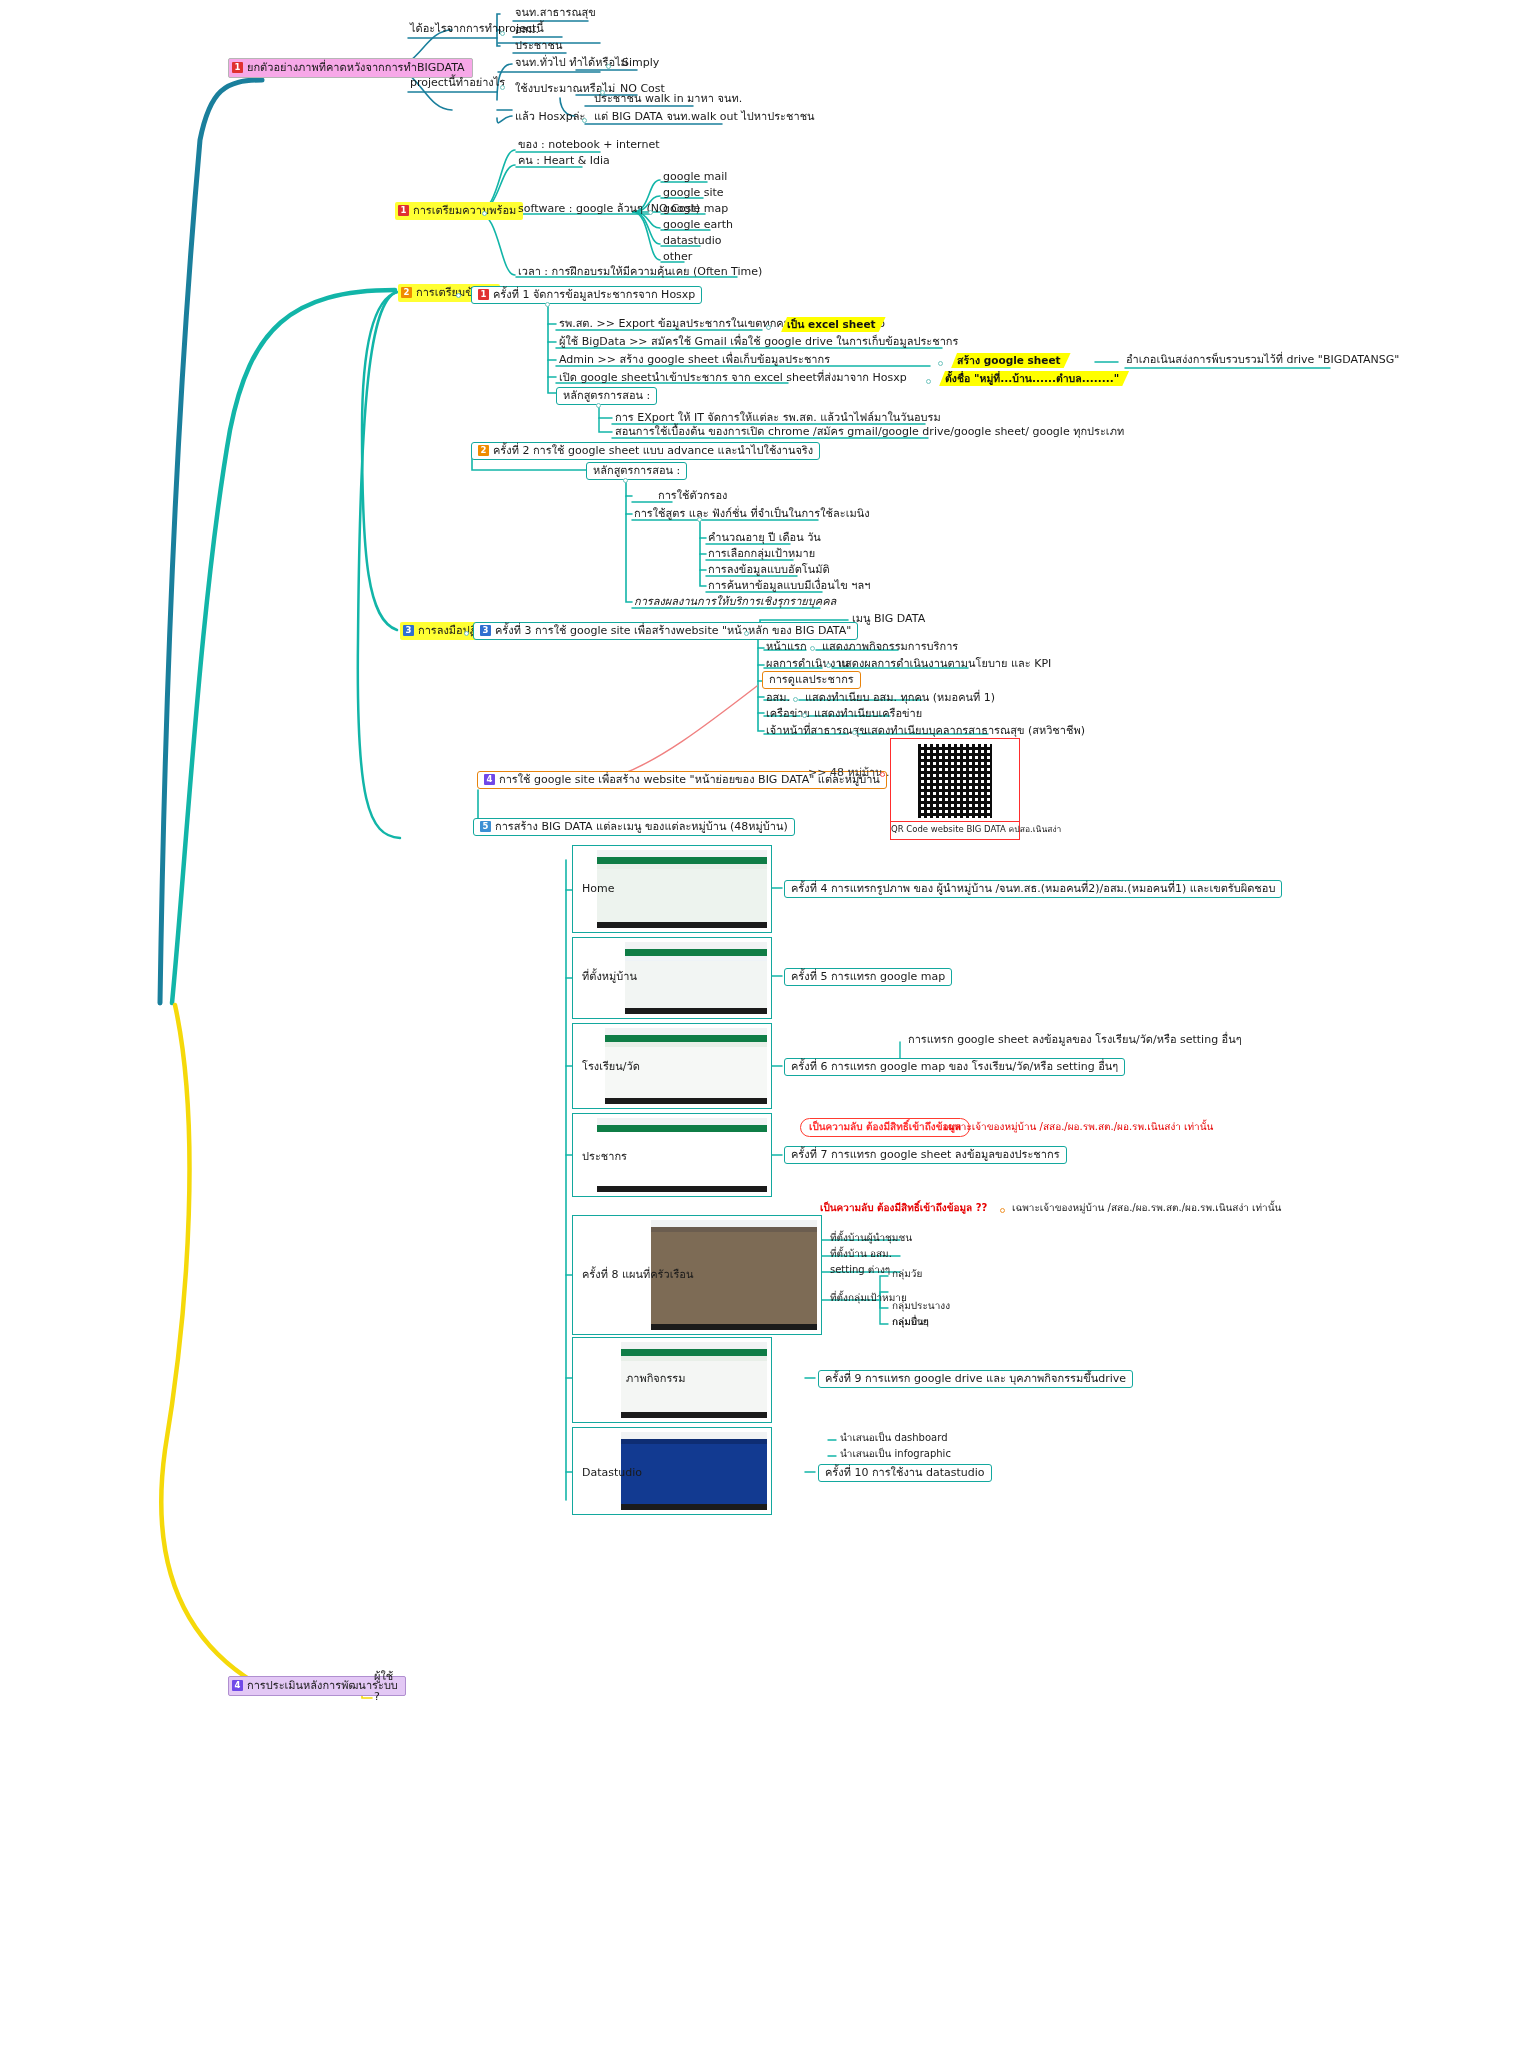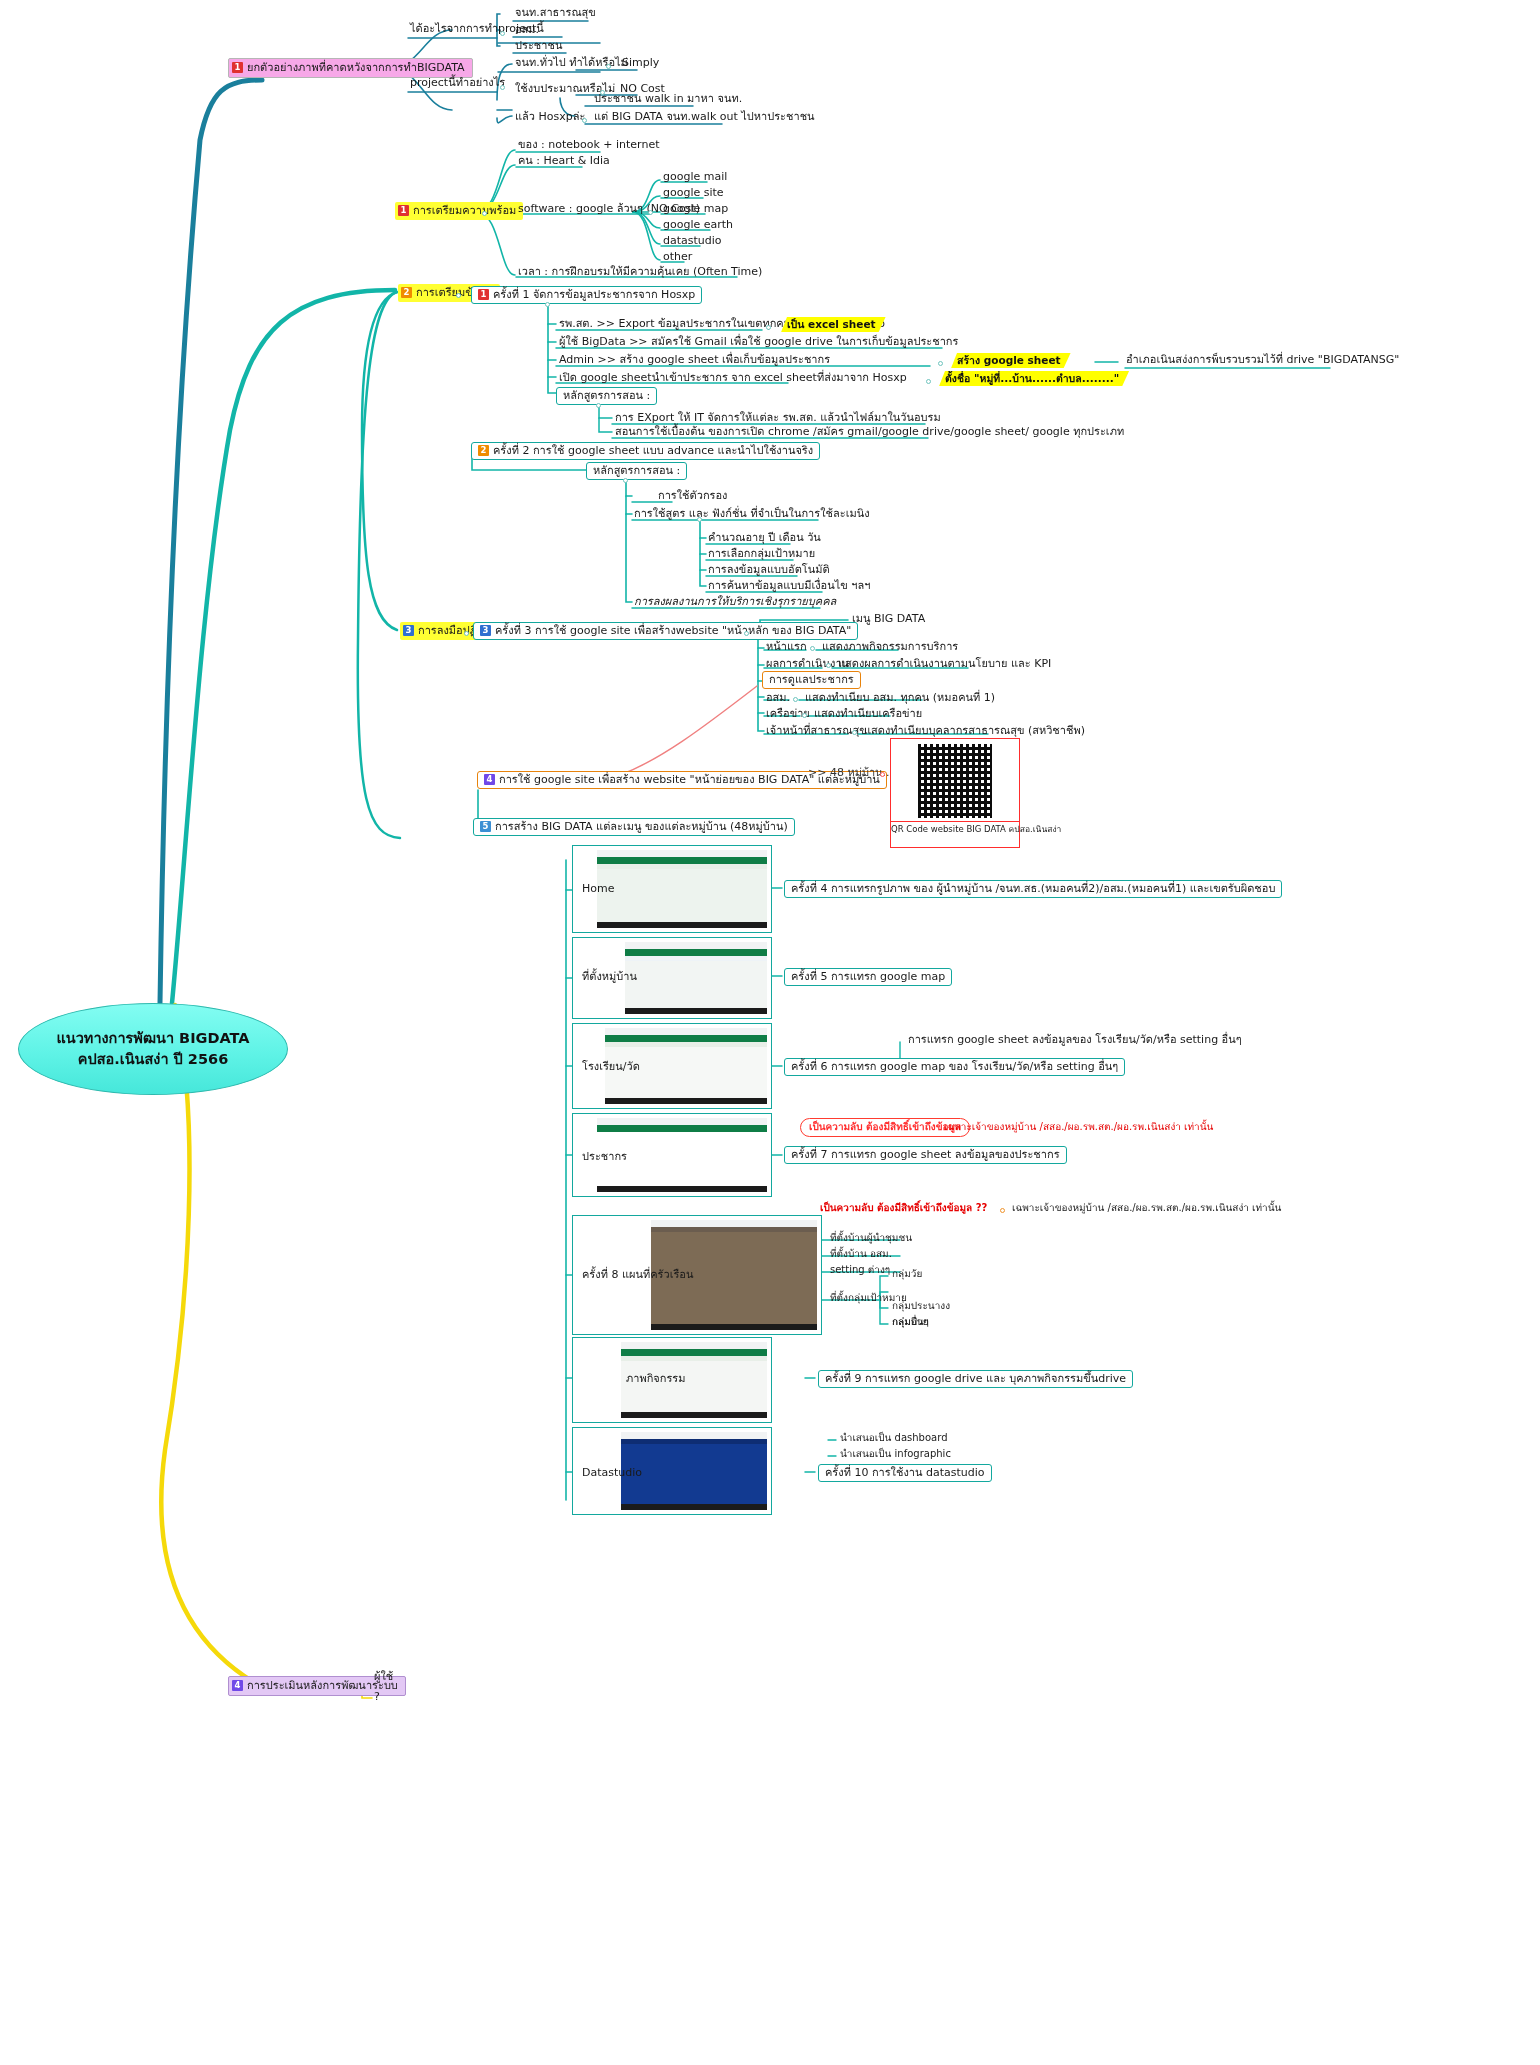--- a/index.html
+++ b/index.html
@@ -258,24 +258,20 @@
       <path d="M880,1300 L880,1324 L888,1324"></path>
       <path d="M828,1440 L836,1440"></path>
       <path d="M828,1456 L836,1456"></path>
     </g>
 
     <path d="M345,1686 L362,1686 L362,1680 L372,1680" stroke="#f5d90a" stroke-width="1.6" fill="none"></path>
     <path d="M362,1686 L362,1698 L372,1698" stroke="#f5d90a" stroke-width="1.6" fill="none"></path>
   </g>
 </svg>
 
-<div class="node root">
-  <div>แนวทางการพัฒนา BIGDATA</div>
-  <div>คปสอ.เนินสง่า ปี 2566</div>
-</div>
 
 <div class="node l1 pink" style="left:228px; top:58px;">
   <span class="badge red">1</span>
   <span>ยกตัวอย่างภาพที่คาดหวังจากการทำBIGDATA</span>
 </div>
 <div class="node leaf" style="left:408px; top:22px;">ได้อะไรจากการทำprojectนี้</div>
 <span class="node dot" style="left:500px; top:31px;"></span>
 <div class="node leaf" style="left:513px; top:6px;">จนท.สาธารณสุข</div>
 <div class="node leaf" style="left:513px; top:23px;">อสม.</div>
 <div class="node leaf" style="left:513px; top:39px;">ประชาชน</div>
@@ -401,21 +397,21 @@
 <div class="node boxed orange" style="left:477px; top:771px;">
   <span class="badge purple">4</span>
   <span>การใช้ google site เพื่อสร้าง website "หน้าย่อยของ BIG DATA" แต่ละหมู่บ้าน</span>
 </div>
 <div class="node leaf" style="left:806px; top:766px; color:#333;">&gt;&gt; 48 หมู่บ้าน..</div>
 <span class="node dot red" style="left:880px; top:772px;"></span>
 
 <div class="qr" style="left:890px; top:738px; width:130px; height:84px;">
   <div class="qrimg"></div>
 </div>
-<div class="node" style="left:890px; top:822px; width:130px; text-align:center; font-size:8.5px; border:1.5px solid #ff2d2d; border-top:none; padding:2px 0 12px;">
+<div class="node" style="left:890px; top:822px; width:130px; text-align:center; font-size:8.5px; border:1.5px solid #ff2d2d; border-top:none; padding:2px 0 4px;">
   <span>QR Code website BIG DATA คปสอ.เนินสง่า</span>
 </div>
 
 <div class="node boxed" style="left:473px; top:818px;">
   <span class="badge blue" style="background:#3b8fd4;">5</span>
   <span>การสร้าง BIG DATA แต่ละเมนู ของแต่ละหมู่บ้าน (48หมู่บ้าน)</span>
 </div>
 
 <div class="shotbox" style="left:572px; top:845px; width:200px; height:88px;">
   <div class="shot" style="left:24px; top:4px; right:4px; bottom:4px;">

